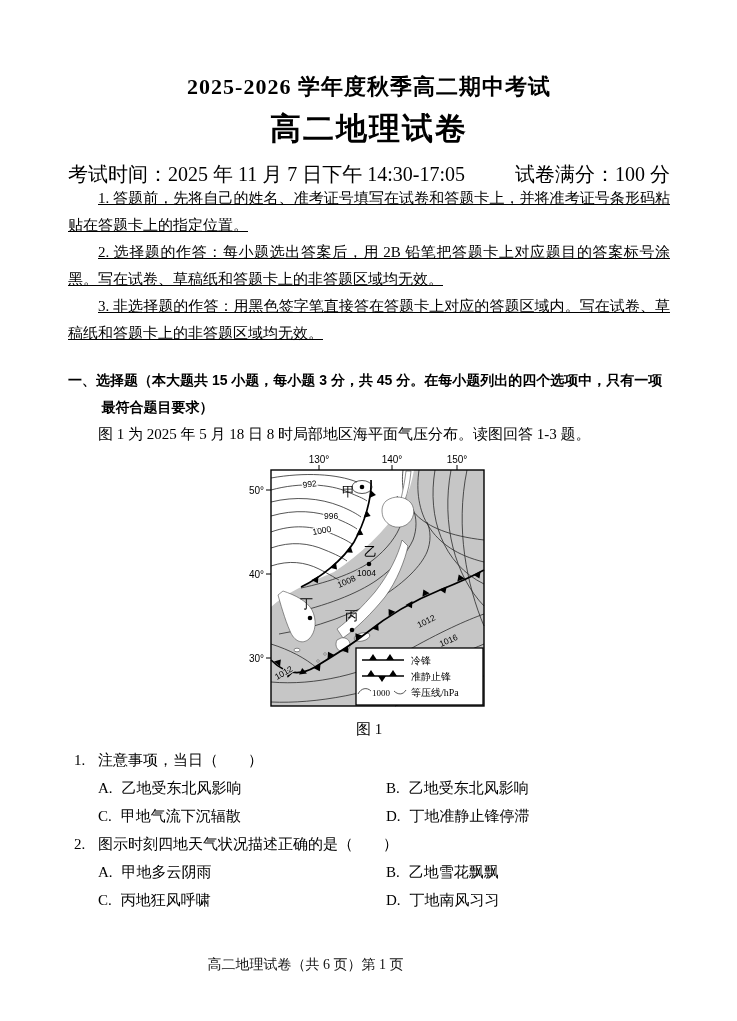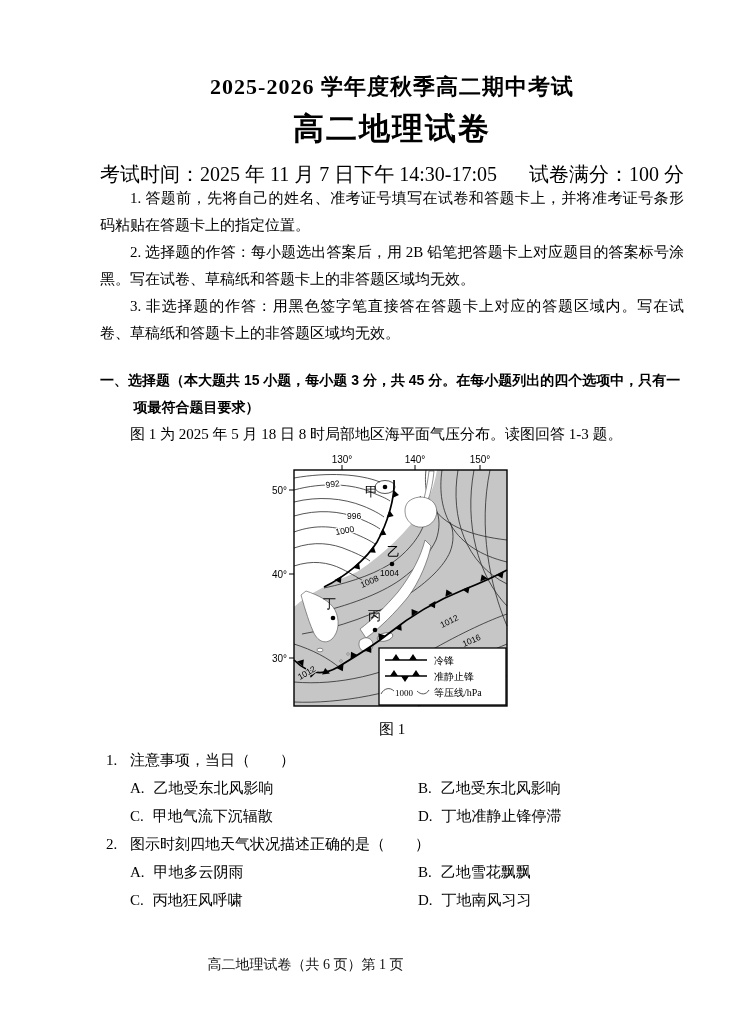--- a/index.html
+++ b/index.html
@@ -2,31 +2,31 @@
 <html><head>
 <meta charset="utf-8">
 <style>
   * { margin:0; padding:0; box-sizing:border-box; }
   html,body { width:737px; height:1021px; }
   body {
     background:#ffffff; color:#000;
     font-family:"Liberation Serif","DejaVu Serif",serif;
     position:relative; overflow:hidden;
   }
-  .page { position:absolute; inset:0; padding:72px 53px 0 68px;margin-left:32px; }
+  .page { position:absolute; inset:0; padding:72px 67px 0 68px; }
 
   .t1 { text-align:center; font-size:22px; font-weight:bold; line-height:30px;
         font-family:"Liberation Serif","DejaVu Serif",serif; letter-spacing:1px; }
   .t2 { text-align:center; font-size:31px; font-weight:bold; line-height:42px; margin-top:6px;
         font-family:"Liberation Sans","DejaVu Sans",sans-serif; letter-spacing:2px; }
 
   .meta { display:flex; justify-content:space-between; font-size:20px; line-height:21px; margin-top:14px; }
   .notice-h { font-weight:bold; font-size:15px; line-height:21px; margin-top:9px;
               font-family:"Liberation Sans","DejaVu Sans",sans-serif; }
-  .notices p { font-size:15px; line-height:27px; text-indent:2em; text-align:justify; }
+  .notices p { font-size:15px; line-height:27px; text-indent:2em; text-align:justify;text-decoration:underline; }
 
   .section { margin-top:20px; font-weight:bold; font-size:14px; line-height:27px;
              padding-left:2.4em; text-indent:-2.4em;
              font-family:"Liberation Sans","DejaVu Sans",sans-serif; }
   .fig-intro { font-size:15px; line-height:27px; text-indent:2em; }
 
   .figure { width:248px; margin:6px auto 0; }
   .caption { text-align:center; font-size:15px; line-height:22px; margin-top:2px; }
 
   .qblock { margin-top:6px; }

